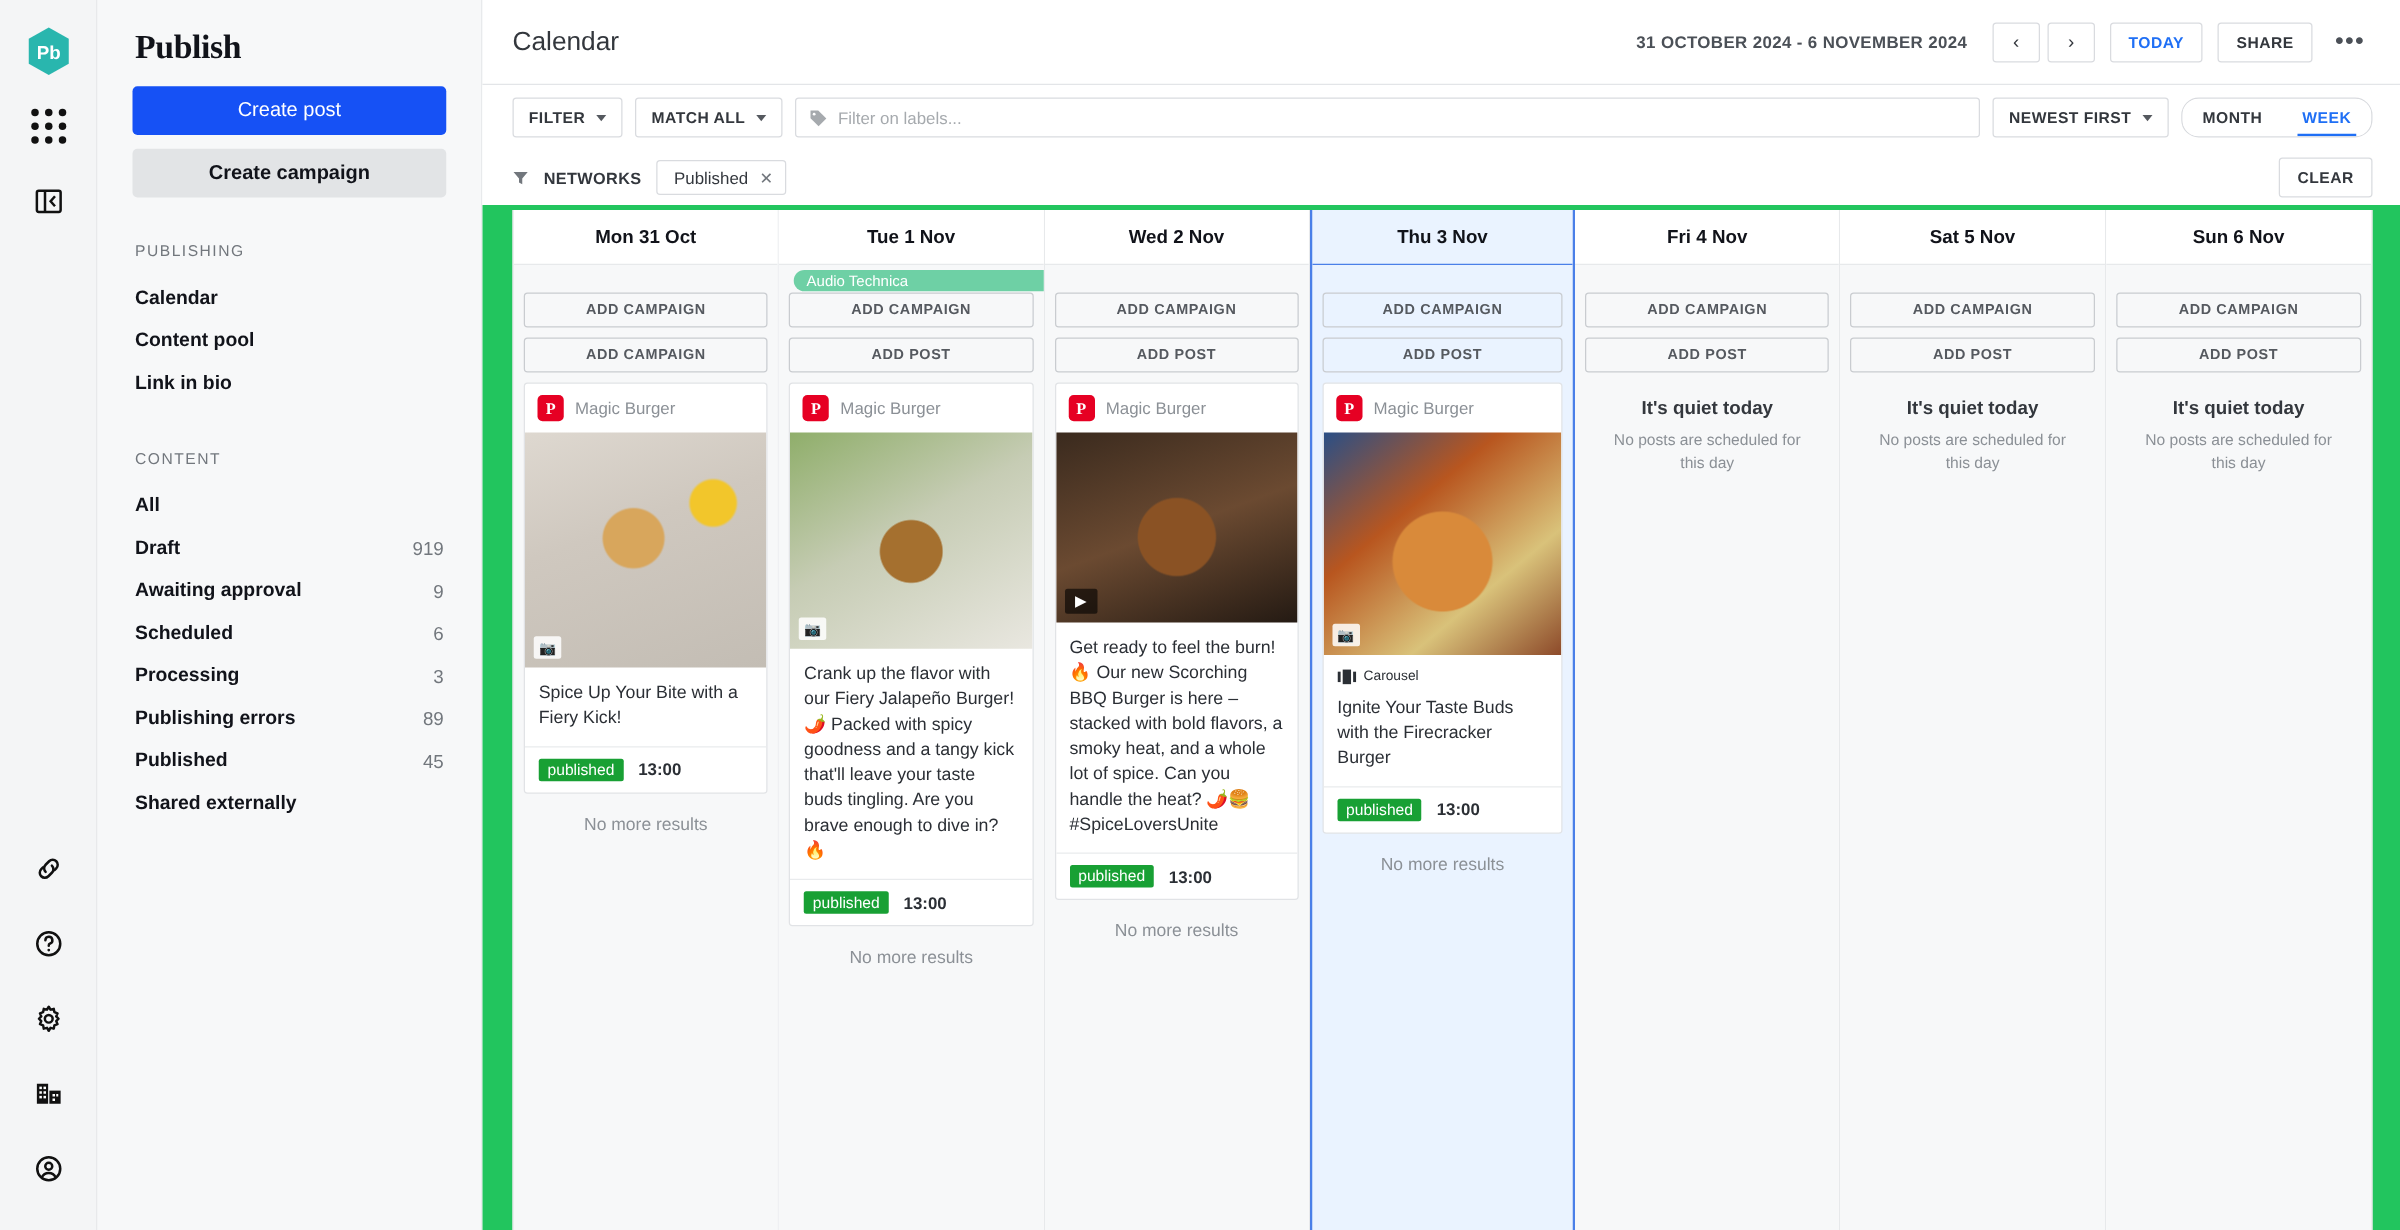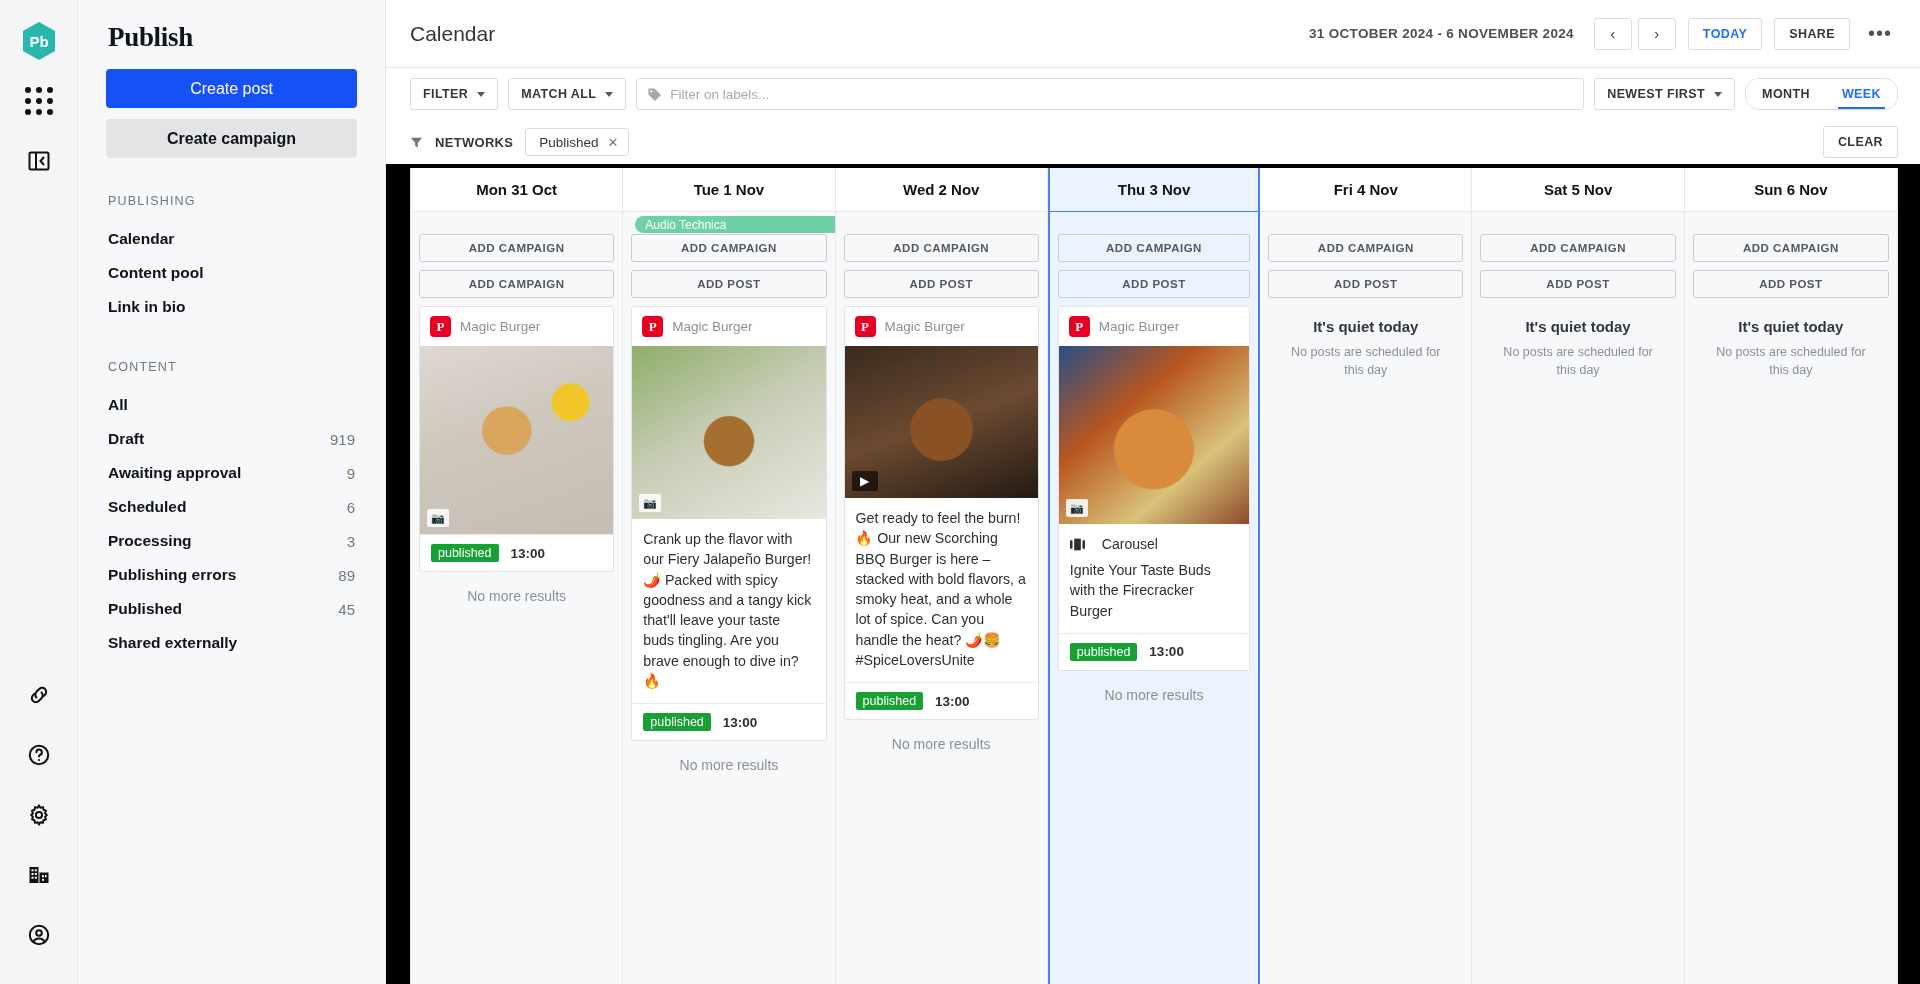--- a/index.html
+++ b/index.html
@@ -119,21 +119,21 @@
   .nw-label { font-size:13px; font-weight:bold; color:#33373d; letter-spacing:.3px; }
   .chip {
     height:28px; padding:0 10px 0 13px; border:1px solid #d9dbdf; border-radius:3px;
     display:flex; align-items:center; gap:9px; font-size:13.5px; color:#33373d;
     background:#fff; cursor:pointer;
   }
   .chip .x { color:#72777d; font-size:13px; }
   .clear-btn { margin-left:auto; }
 
   
-  .calwrap { flex:1 1 auto; background:#000000; padding: 4px 22px 0 24px; min-height:0; overflow:hidden; }
+  .calwrap { flex:1 1 auto; background:#22c55e; padding: 4px 22px 0 24px; min-height:0; overflow:hidden; }
   .calgrid {
     display:grid; grid-template-columns: repeat(7, 1fr);
     background:#fff; height:100%;
     border-left:1px solid #dfe1e4; border-right:1px solid #dfe1e4;
   }
   .daycol { display:flex; flex-direction:column; border-right:1px solid #e7e9eb; min-width:0; position:relative;}
   .daycol:last-child { border-right:none; }
   .daycol.today { background:#eaf3ff; border-left:2px solid #4a7fe8; border-right:2px solid #4a7fe8; }
   .dayhead {
     height:44px; flex:0 0 44px; display:flex; align-items:center; justify-content:center;
@@ -165,21 +165,21 @@
   .pc-acct { font-size:13.5px; color:#8b9096; }
   .pc-img { position:relative; width:100%; }
   .pc-img .ph { width:100%; display:block; }
   .badge-ic {
     position:absolute; left:7px; bottom:7px; width:22px;height:18px;
     background:rgba(255,255,255,.85); border-radius:2px; display:flex;
     align-items:center; justify-content:center; font-size:11px; color:#2b2f35;
   }
   .badge-ic.vid { background:rgba(0,0,0,.6); color:#fff; width:26px; height:20px; font-size:12px;}
   .pc-body { padding:10px 11px 12px 11px; font-size:14.2px; line-height:1.43; color:#2b2f35; }
-  .pc-type { display:flex; align-items:center; gap:17px; font-size:14px; color:#2b2f35; margin-bottom:6px; }
+  .pc-type { display:flex; align-items:center; gap:6px; font-size:11px; color:#2b2f35; margin-bottom:6px; }
   .pc-foot { border-top:1px solid #e9ebed; padding:9px 11px; display:flex; align-items:center; gap:12px; }
   .st-badge {
     background:#18a034; color:#fff; font-size:12.5px; padding:2px 7px; border-radius:2px;
   }
   .pc-time { font-size:13.5px; font-weight:bold; color:#2b2f35; }
   .nomore { text-align:center; font-size:14px; color:#8b9096; padding:14px 0 10px; }
   .quiet-t { text-align:center; font-size:15px; font-weight:bold; color:#33373d; padding:12px 0 8px; }
   .quiet-s { text-align:center; font-size:12.5px; color:#8b9096; line-height:1.45; padding:0 12px; }
 
   
@@ -396,20 +396,21 @@
             <button class="sq-add">ADD CAMPAIGN</button>
             <div class="post-card">
               <div class="pc-head">
                 <span class="pin-ic">P</span>
                 <span class="pc-acct">Magic Burger</span>
               </div>
               <div class="pc-img">
                 <div class="ph photo1"></div>
                 <span class="badge-ic">📷</span>
               </div>
+              <div class="pc-body">Spice Up Your Bite with a Fiery Kick!</div>
               <div class="pc-foot">
                 <span class="st-badge">published</span>
                 <span class="pc-time">13:00</span>
               </div>
             </div>
             <div class="nomore">No more results</div>
           </div>
         </div>
 
         <div class="daycol">

